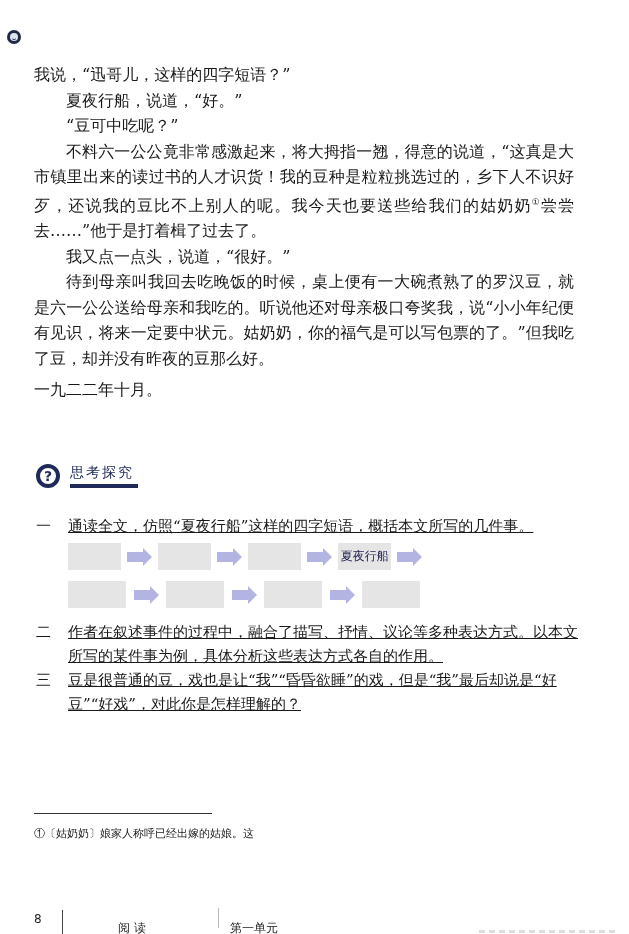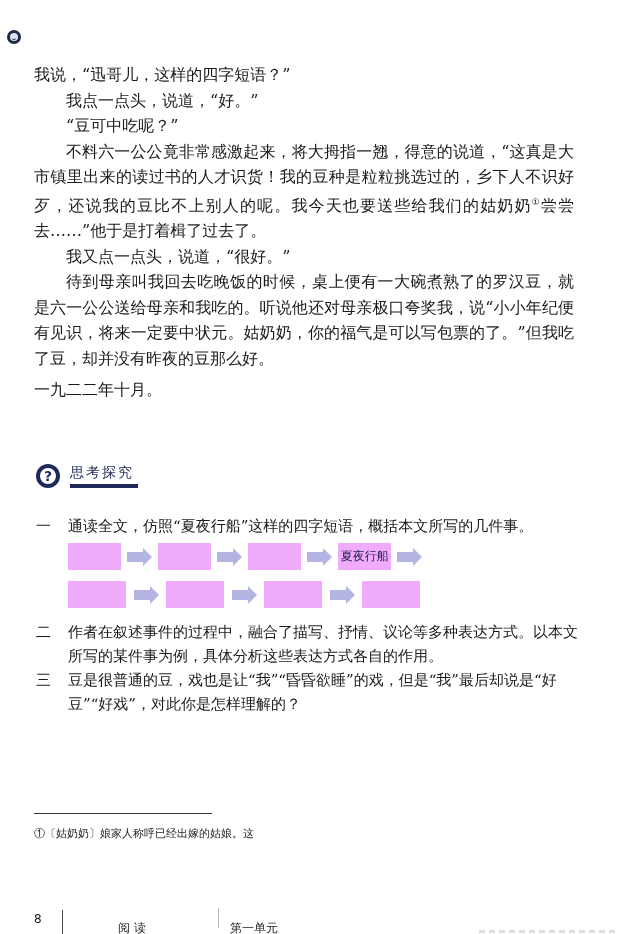--- a/index.html
+++ b/index.html
@@ -27,25 +27,25 @@
     color: #1f2a5a; font-weight: bold; font-size: 14px; display: flex; align-items: center; justify-content: center;
     font-family: "DejaVu Sans", sans-serif;
   }
   .section-title-wrap { margin-left: 10px; }
   .section-title { font-size: 14px; color: #1f2a5a; letter-spacing: 2px; }
   .section-underline { height: 4px; width: 68px; background: #1f2a5a; margin-top: 2px; }
 
   .questions { position: absolute; left: 36px; top: 514px; width: 545px; font-size: 15px; line-height: 24px; }
   .q { display: flex; margin-bottom: 0; }
   .q .num { width: 32px; flex: none; }
-  .q .txt { flex: 1; }
+  .q .txt { flex: 1; text-decoration: underline; }
 
   .flow { position: absolute; left: 68px; width: 360px; display: flex; align-items: center; }
   .flow .box {
-    width: 58px; height: 27px; background: #f0abfc; color: #1f2050; font-size: 12px;
+    width: 58px; height: 27px; background: #e5e5e5; color: #1f2050; font-size: 12px;
     display: flex; align-items: center; justify-content: center;
   }
   .flow .arrow { width: 40px; display: flex; align-items: center; justify-content: center; }
   .flow .arrow .shaft { width: 16px; height: 10px; background: #b4b4e3; }
   .flow .arrow .head { width: 0; height: 0; border-top: 9px solid transparent; border-bottom: 9px solid transparent; border-left: 9px solid #b4b4e3; }
 
   .fn-rule { position: absolute; left: 34px; top: 813px; width: 178px; height: 1px; background: #333; }
   .footnote { position: absolute; left: 34px; top: 824px; width: 270px; font-size: 11px; line-height: 19px; font-family: Liberation Sans, sans-serif; color: #222; }
   .footnote .line2 { padding-left: 18px; }
 
@@ -59,21 +59,21 @@
 </style>
 </head>
 <body>
 
 <div class="corner-icon">
     <div class="face"></div>
   </div>
 
 <div class="body-text">
   <p class="noindent">我说，“迅哥儿，这样的四字短语？”</p>
-  <p>我点一点头，说道，“好。”</p>
+  <p>夏夜行船，说道，“好。”</p>
   <p>“豆可中吃呢？”</p>
   <p><span>不料六一公公竟非常感激起来，将大拇指一翘，得意的说道，“这真是大市镇里出来的读过书的人才识货！我的豆种是粒粒挑选过的，乡下人不识好歹，还说我的豆比不上别人的呢。我今天也要送些给我们的姑奶奶</span><sup>①</sup><span>尝尝去……”他于是打着楫了过去了。</span></p>
   <p>我又点一点头，说道，“很好。”</p>
   <p>待到母亲叫我回去吃晚饭的时候，桌上便有一大碗煮熟了的罗汉豆，就是六一公公送给母亲和我吃的。听说他还对母亲极口夸奖我，说“小小年纪便有见识，将来一定要中状元。姑奶奶，你的福气是可以写包票的了。”但我吃了豆，却并没有昨夜的豆那么好。</p>
   <p class="date-line">一九二二年十月。</p>
 </div>
 
 <div class="section-head">
   <div class="q-icon">?</div>
   <div class="section-title-wrap">

